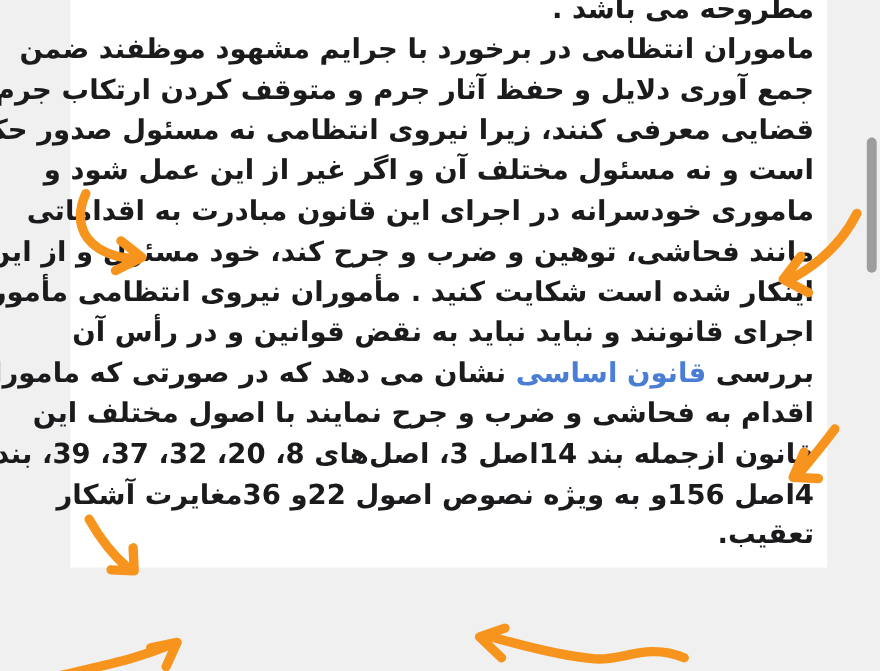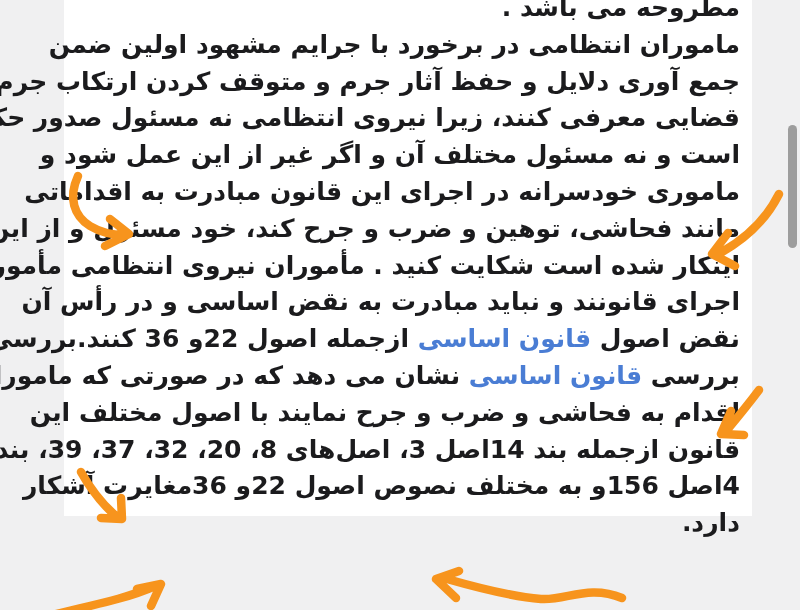--- a/index.html
+++ b/index.html
@@ -44,34 +44,33 @@
 </style>
 </head>
 <body>
 
 <div class="page">
 
   <div class="card">
     <div class="textcol" dir="rtl">
       <div class="line">مطروحه می باشد .</div>
       <div id="text-lines">
-          <div class="line"><span>ماموران انتظامی در برخورد با جرایم مشهود اولین ضمن</span></div>
+          <div class="line"><span>ماموران انتظامی در برخورد با جرایم مشهود موظفند ضمن</span></div>
           <div class="line"><span>جمع آوری دلایل و حفظ آثار جرم و متوقف کردن ارتکاب جرم و</span></div>
           <div class="line"><span>قضایی معرفی کنند، زیرا نیروی انتظامی نه مسئول صدور حکم</span></div>
           <div class="line"><span>است و نه مسئول مختلف آن و اگر غیر از این عمل شود و</span></div>
           <div class="line"><span>ماموری خودسرانه در اجرای این قانون مبادرت به اقداماتی</span></div>
           <div class="line"><span>مانند فحاشی، توهین و ضرب و جرح کند، خود مسئول و از این</span></div>
           <div class="line"><span>اینکار شده است شکایت کنید . مأموران نیروی انتظامی مأمور</span></div>
-          <div class="line"><span>اجرای قانونند و نباید مبادرت به نقض اساسی و در رأس آن</span></div>
-          <div class="line"><span>نقض اصول </span><span class="link">قانون اساسی</span><span> ازجمله اصول 22و 36 کنند.بررسی</span></div>
+          <div class="line"><span>اجرای قانونند و نباید نباید به نقض قوانین و در رأس آن</span></div>
           <div class="line"><span>بررسی </span><span class="link">قانون اساسی</span><span> نشان می دهد که در صورتی که ماموران</span></div>
           <div class="line"><span>اقدام به فحاشی و ضرب و جرح نمایند با اصول مختلف این</span></div>
           <div class="line"><span>قانون ازجمله بند 14اصل 3، اصل‌های 8، 20، 32، 37، 39، بند</span></div>
-          <div class="line"><span>4اصل 156و به مختلف نصوص اصول 22و 36مغایرت آشکار</span></div>
-          <div class="line"><span>دارد.</span></div>
+          <div class="line"><span>4اصل 156و به ویژه نصوص اصول 22و 36مغایرت آشکار</span></div>
+          <div class="line"><span>تعقیب.</span></div>
         </div>
     </div>
   </div>
 
   <div class="scrollbar-thumb"></div>
 
   <svg class="arrows" viewBox="0 0 800 610" xmlns="http://www.w3.org/2000/svg">
     <path d="M78 176 C68 198 74 216 90 226 C100 232 112 235 124 235 M110 219 L129 234 L105 246"></path>
     <path d="M779 194 C768 216 750 236 722 252 M735 266 L712 254 L728 233"></path>
     <path d="M759 390 C750 402 737 418 727 430 M731 411 L721 434 L744 435"></path>

